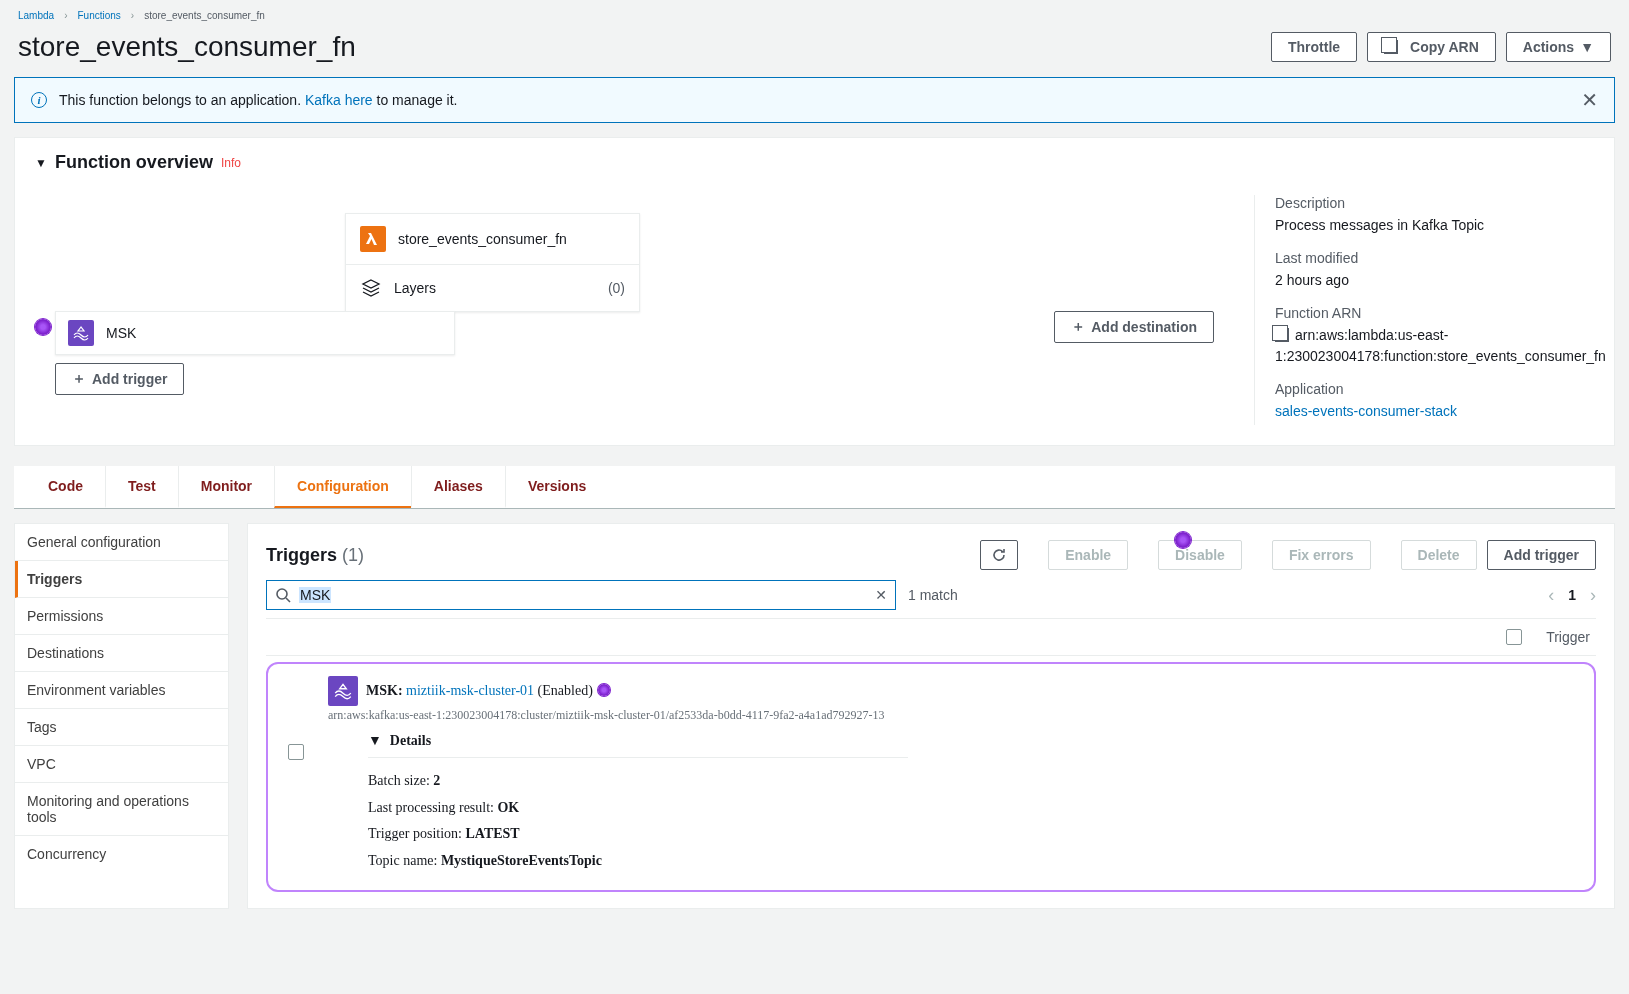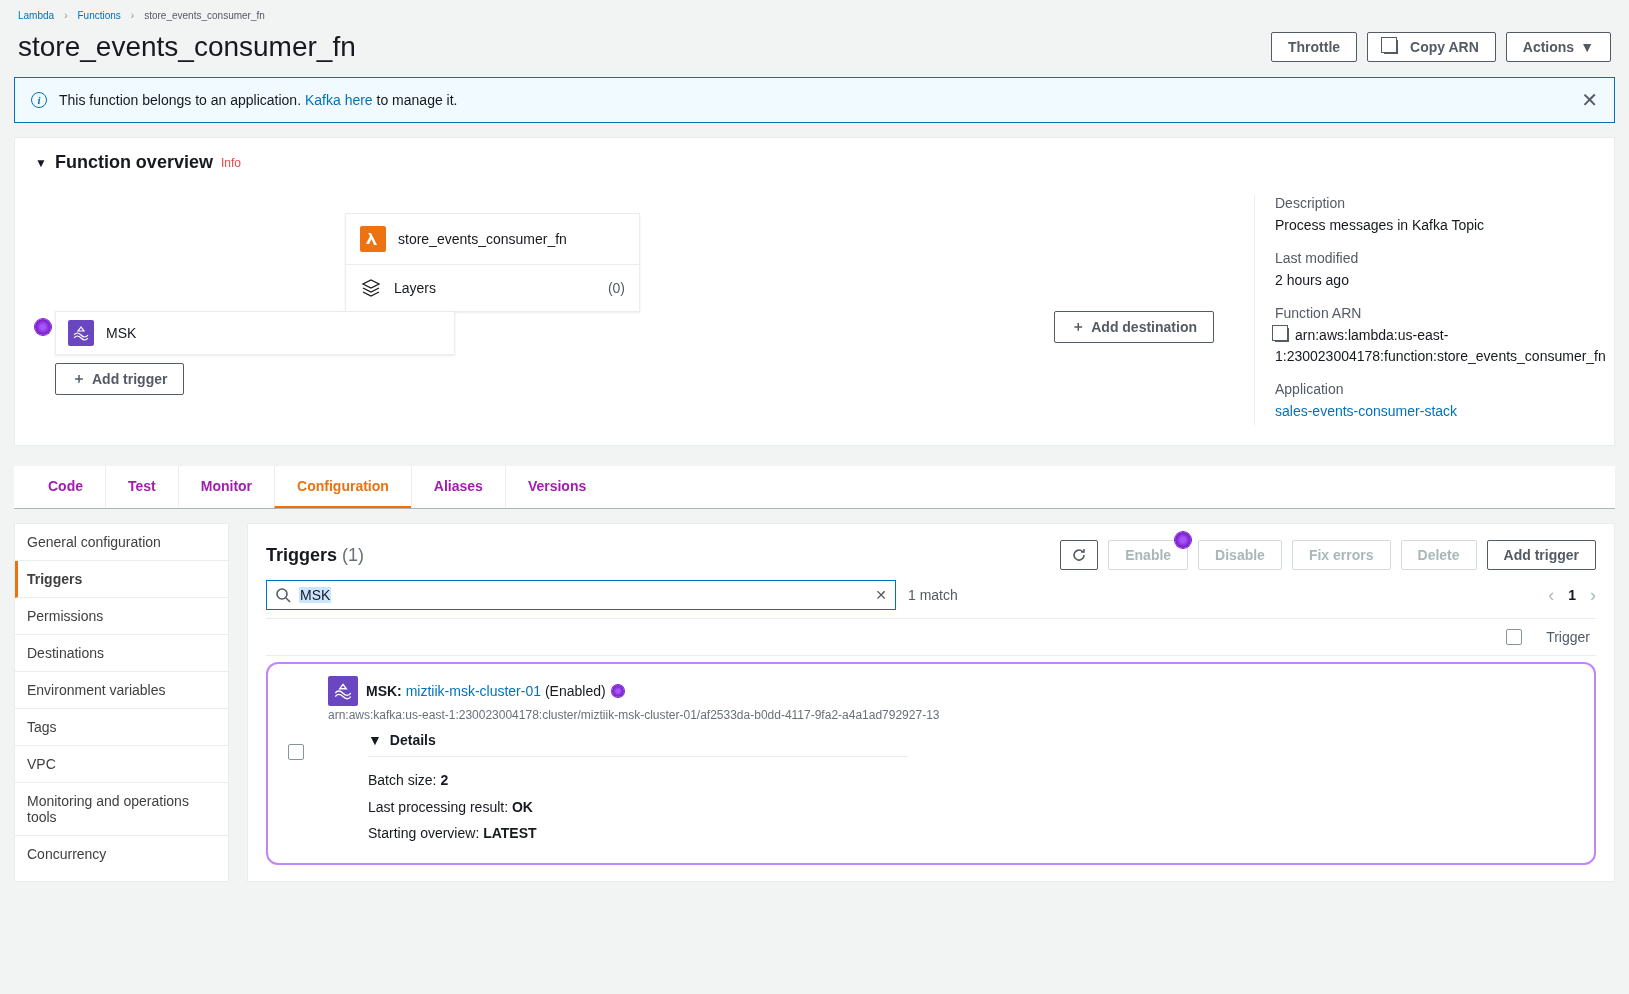--- a/index.html
+++ b/index.html
@@ -9,21 +9,21 @@
 .page { padding: 0 14px 20px 14px; }
 
 .breadcrumb { display: flex; align-items: center; gap: 10px; padding: 10px 4px 6px 4px; font-size: 10px; }
 .breadcrumb .sep { color: #879596; }
 .breadcrumb .current { color: #545b64; }
 
 .title-row { display: flex; justify-content: space-between; align-items: center; padding: 4px 4px 14px 4px; }
 .title-row h1 { font-size: 28px; font-weight: 400; }
 .btn-row { display: flex; gap: 10px; }
 .btn { background: #fff; border: 1px solid #545b64; border-radius: 2px; padding: 6px 16px; font-size: 14px; font-weight: 700; color: #545b64; cursor: pointer; display: inline-flex; align-items: center; gap: 6px; }
-.btn.disabled { color: #aab7b8; border-color: #d5dbdb; cursor: default; }
+.btn.disabled { color: #aab7b8; border-color: #d5dbdb; cursor: default; margin-left: 20px; }
 .btn.icon-only { padding: 6px 10px; }
 
 .info-banner { border: 1px solid #0073bb; background: #f1faff; border-radius: 0; padding: 12px 16px; display: flex; align-items: center; justify-content: space-between; margin-bottom: 14px; }
 .info-banner .left { display: flex; align-items: center; gap: 12px; }
 .info-icon-c { width: 16px; height: 16px; border: 1.5px solid #0073bb; border-radius: 50%; display: inline-flex; align-items: center; justify-content: center; color: #0073bb; font-size: 11px; font-weight: 700; font-style: italic; font-family: Georgia, serif; }
 .close-x { cursor: pointer; font-size: 20px; color: #545b64; line-height: 1; }
 
 .panel { background: #fff; border: 1px solid #eaeded; margin-bottom: 20px; }
 .panel-header { padding: 14px 20px 8px 20px; display: flex; align-items: center; gap: 8px; }
 .panel-header .caret { font-size: 12px; }
@@ -49,21 +49,21 @@
 .add-trigger-btn { position: absolute; left: 20px; top: 168px; }
 .add-dest-btn { position: absolute; right: 20px; top: 116px; }
 
 .ov-right dt { color: #545b64; font-size: 14px; margin-top: 14px; }
 .ov-right dt:first-child { margin-top: 0; }
 .ov-right dd { margin-top: 4px; color: #16191f; line-height: 1.5; }
 .copy-ico { display: inline-block; width: 14px; height: 14px; border: 1.5px solid #545b64; position: relative; margin-right: 6px; vertical-align: -2px; }
 .copy-ico::before { content: ""; position: absolute; top: -4px; left: -4px; width: 14px; height: 14px; border: 1.5px solid #545b64; background: #fff; }
 
 .tabs { display: flex; border-bottom: 1px solid #aab7b8; background: #fff; padding: 0 12px; }
-.tab { padding: 12px 22px; color: #a21caf; font-weight: 700; cursor: pointer; border-bottom: 2px solid transparent; }
+.tab { padding: 12px 22px; color: #7f1d1d; font-weight: 700; cursor: pointer; border-bottom: 2px solid transparent; }
 .tab.active { color: #ec7211; border-bottom-color: #ec7211; }
 .tab + .tab { border-left: 1px solid #eaeded; }
 
 .config-body { display: flex; gap: 18px; margin-top: 14px; }
 .sidebar { width: 215px; background: #fff; border: 1px solid #eaeded; }
 .sidebar-item { padding: 10px 12px; border-bottom: 1px solid #eaeded; cursor: pointer; color: #404040; }
 .sidebar-item.active { border-left: 3px solid #ec7211; padding-left: 9px; font-weight: 700; }
 
 .main-area { flex: 1; background: #fff; border: 1px solid #eaeded; padding: 16px 18px; position: relative; }
 .triggers-header { display: flex; justify-content: space-between; align-items: center; margin-bottom: 10px; position: relative; }
@@ -74,21 +74,21 @@
 .search-box { flex: 0 0 630px; border: 1px solid #0073bb; display: flex; align-items: center; padding: 6px 8px; gap: 8px; }
 .search-box input { border: none; outline: none; flex: 1; font-size: 14px; }
 .search-box .sel { background: #cce5ff; padding: 0 1px; }
 .match-txt { color: #545b64; }
 .pager { margin-left: auto; display: flex; align-items: center; gap: 14px; color: #545b64; }
 .pager .pg-arrow { color: #aab7b8; cursor: pointer; font-size: 18px; }
 
 .trg-table-head { display: flex; align-items: center; padding: 10px 6px; border-top: 1px solid #eaeded; border-bottom: 1px solid #eaeded; color: #545b64; font-weight: 400; justify-content: flex-end; }
 .chk { width: 16px; height: 16px; border: 1px solid #879596; border-radius: 2px; margin-right: 24px; }
 
-.trg-row { border: 2px solid #c084fc; border-radius: 12px; padding: 12px 20px 16px 20px; margin-top: 6px; display: flex; gap: 18px; position: relative; }
+.trg-row { border: 2px solid #c084fc; border-radius: 12px; padding: 12px 20px 16px 20px; margin-top: 6px; display: flex; gap: 18px; position: relative; font-family: Liberation Serif, serif; }
 .trg-row .chk { margin-top: 68px; margin-right: 6px; }
 .trg-content { flex: 1; }
 .trg-title-line { display: flex; align-items: center; gap: 8px; }
 .trg-title-line .msk-icon { width: 30px; height: 30px; }
 .trg-arn { font-size: 12px; color: #687078; margin-top: 2px; }
 .details-toggle { display: flex; align-items: center; gap: 8px; margin-top: 10px; padding-bottom: 8px; border-bottom: 1px solid #eaeded; font-weight: 700; margin-left: 40px; width: 540px; }
 .details-body { margin-top: 10px; margin-left: 40px; line-height: 1.9; }
 .details-body b { font-weight: 700; }
 
 svg { display: block; }
@@ -280,21 +280,22 @@
             </span>
           </div>
           <div class="trg-arn">arn:aws:kafka:us-east-1:230023004178:cluster/miztiik-msk-cluster-01/af2533da-b0dd-4117-9fa2-a4a1ad792927-13</div>
           <div class="details-toggle">
             <span>▼</span>
             <span>Details</span>
           </div>
           <div class="details-body">
             <div><span>Batch size:</span> <b>2</b></div>
             <div><span>Last processing result:</span> <b>OK</b></div>
-            <div><span>Starting overview:</span> <b>LATEST</b></div>
+            <div><span>Trigger position:</span> <b>LATEST</b></div>
+            <div><span>Topic name:</span> <b>MystiqueStoreEventsTopic</b></div>
           </div>
         </div>
       </div>
 
     </div>
   </div>
 
 </div>
 
 </body></html>

